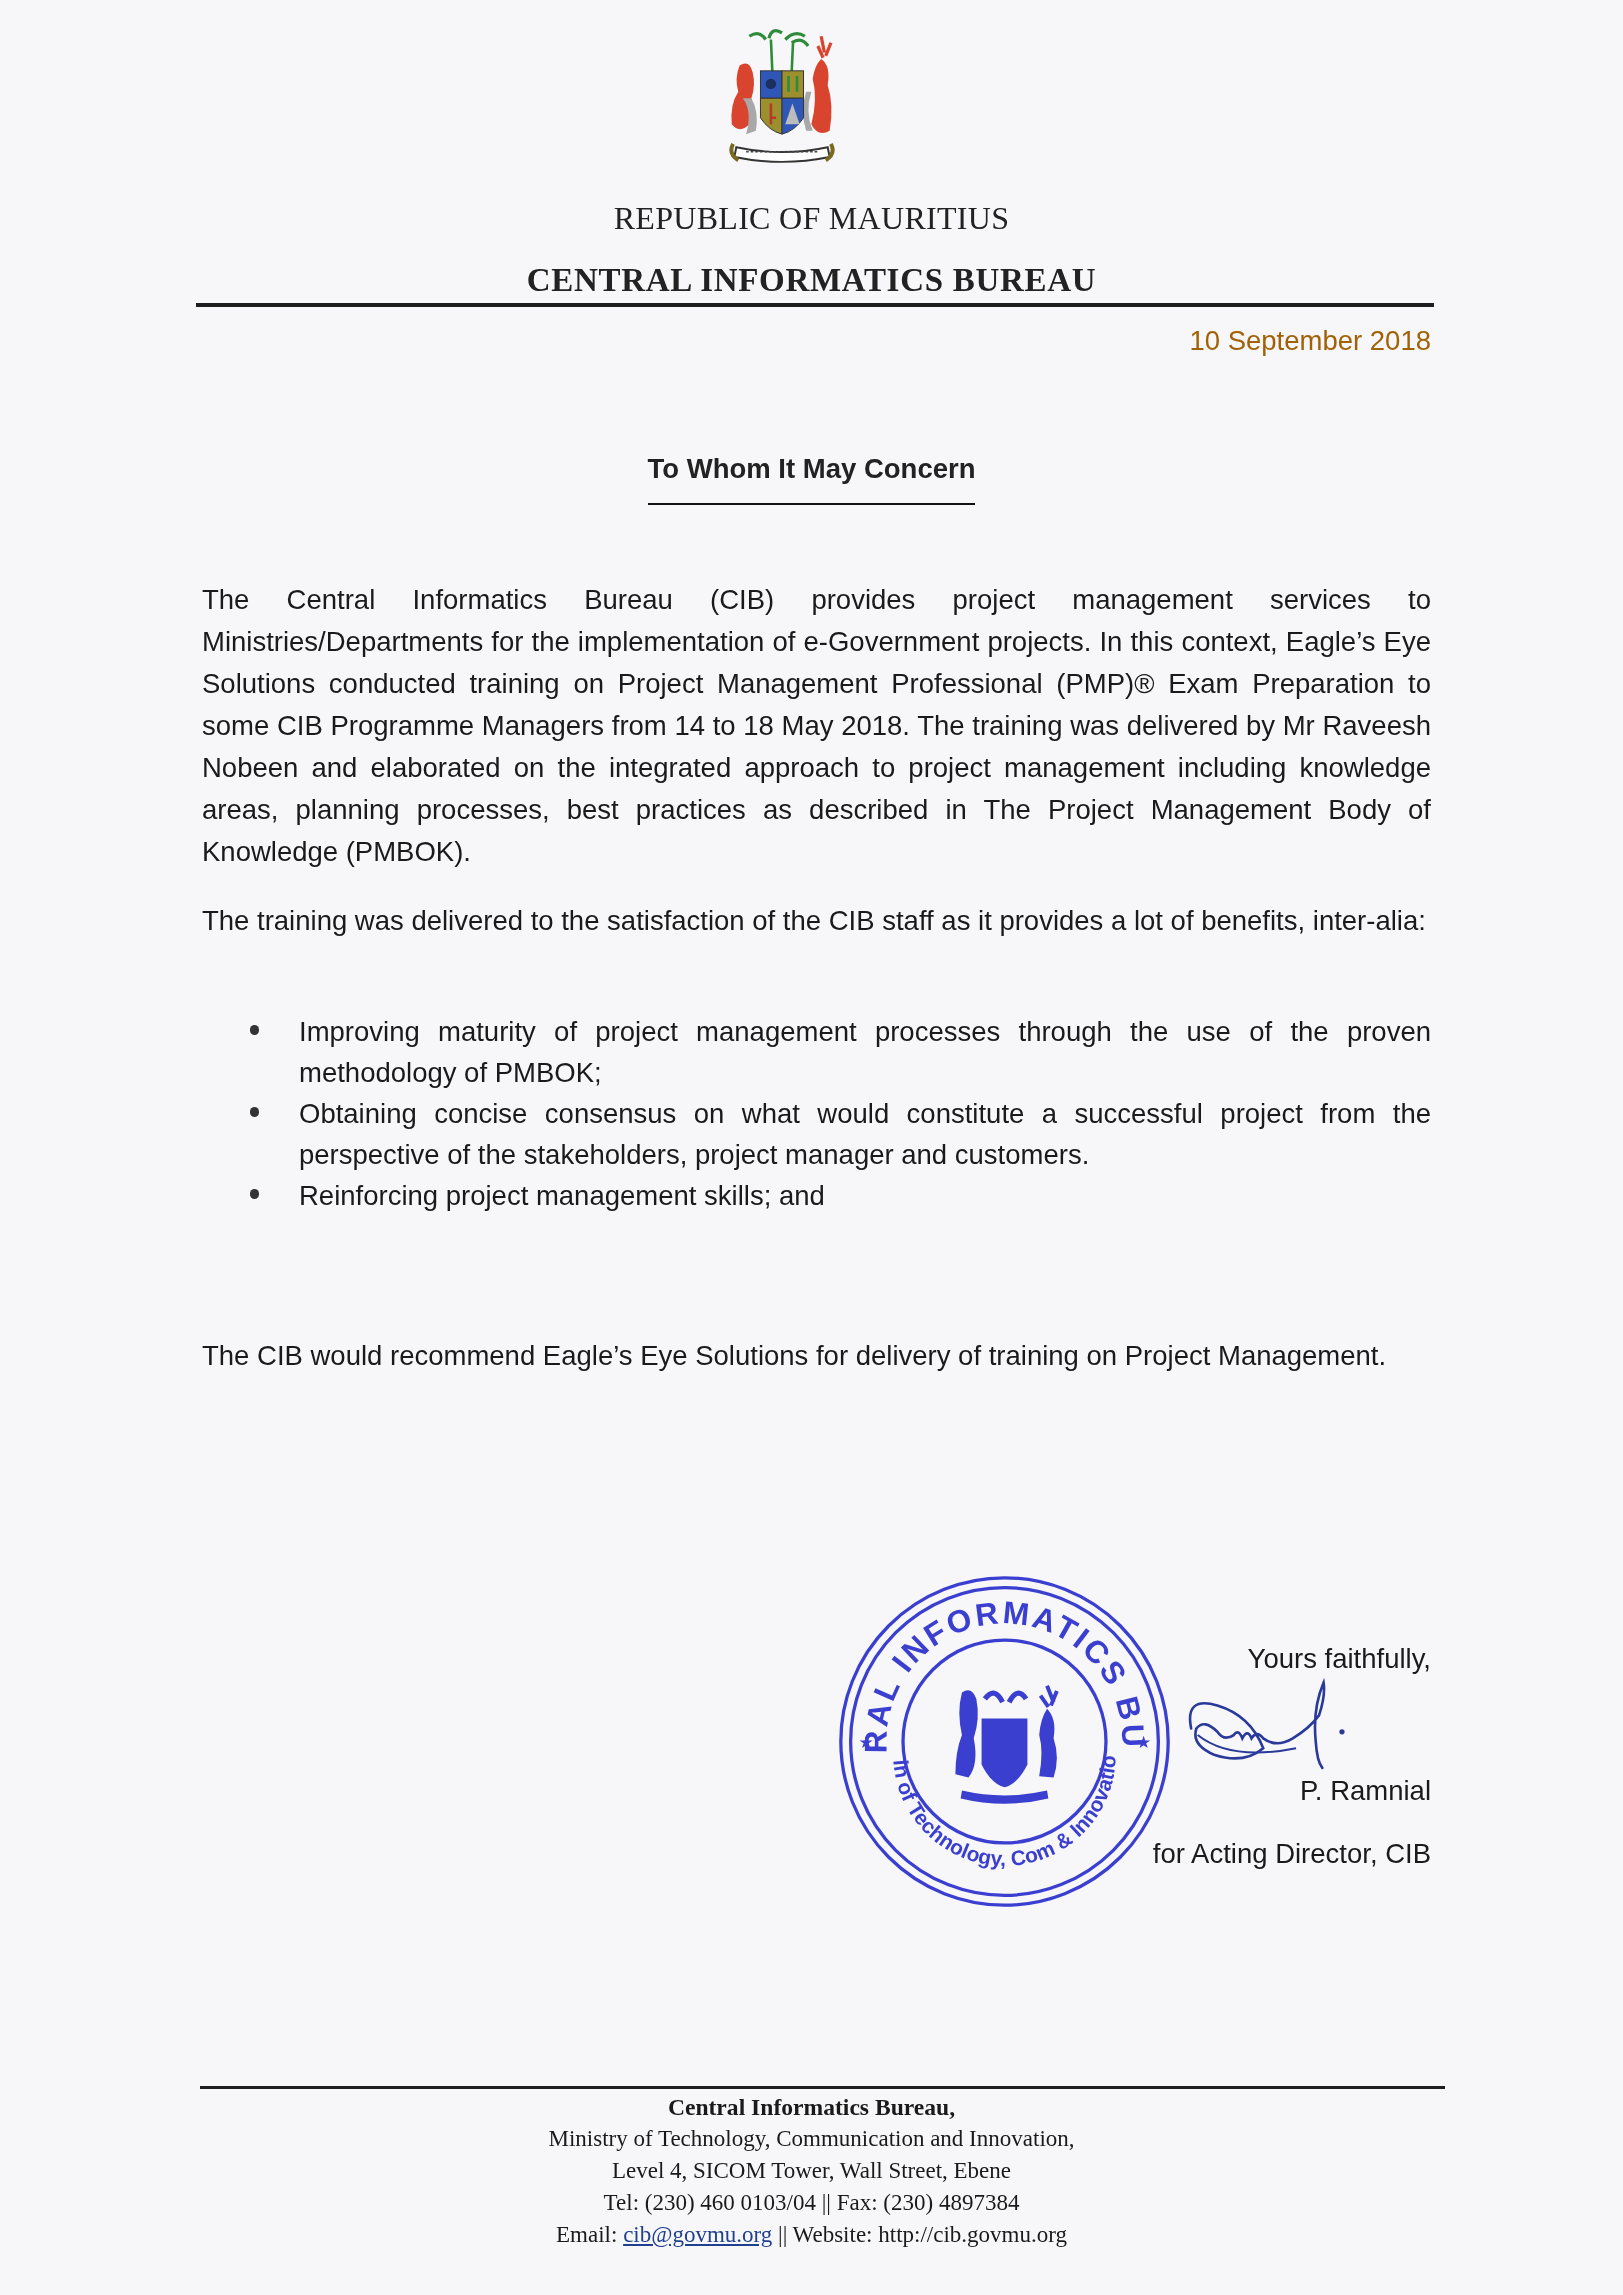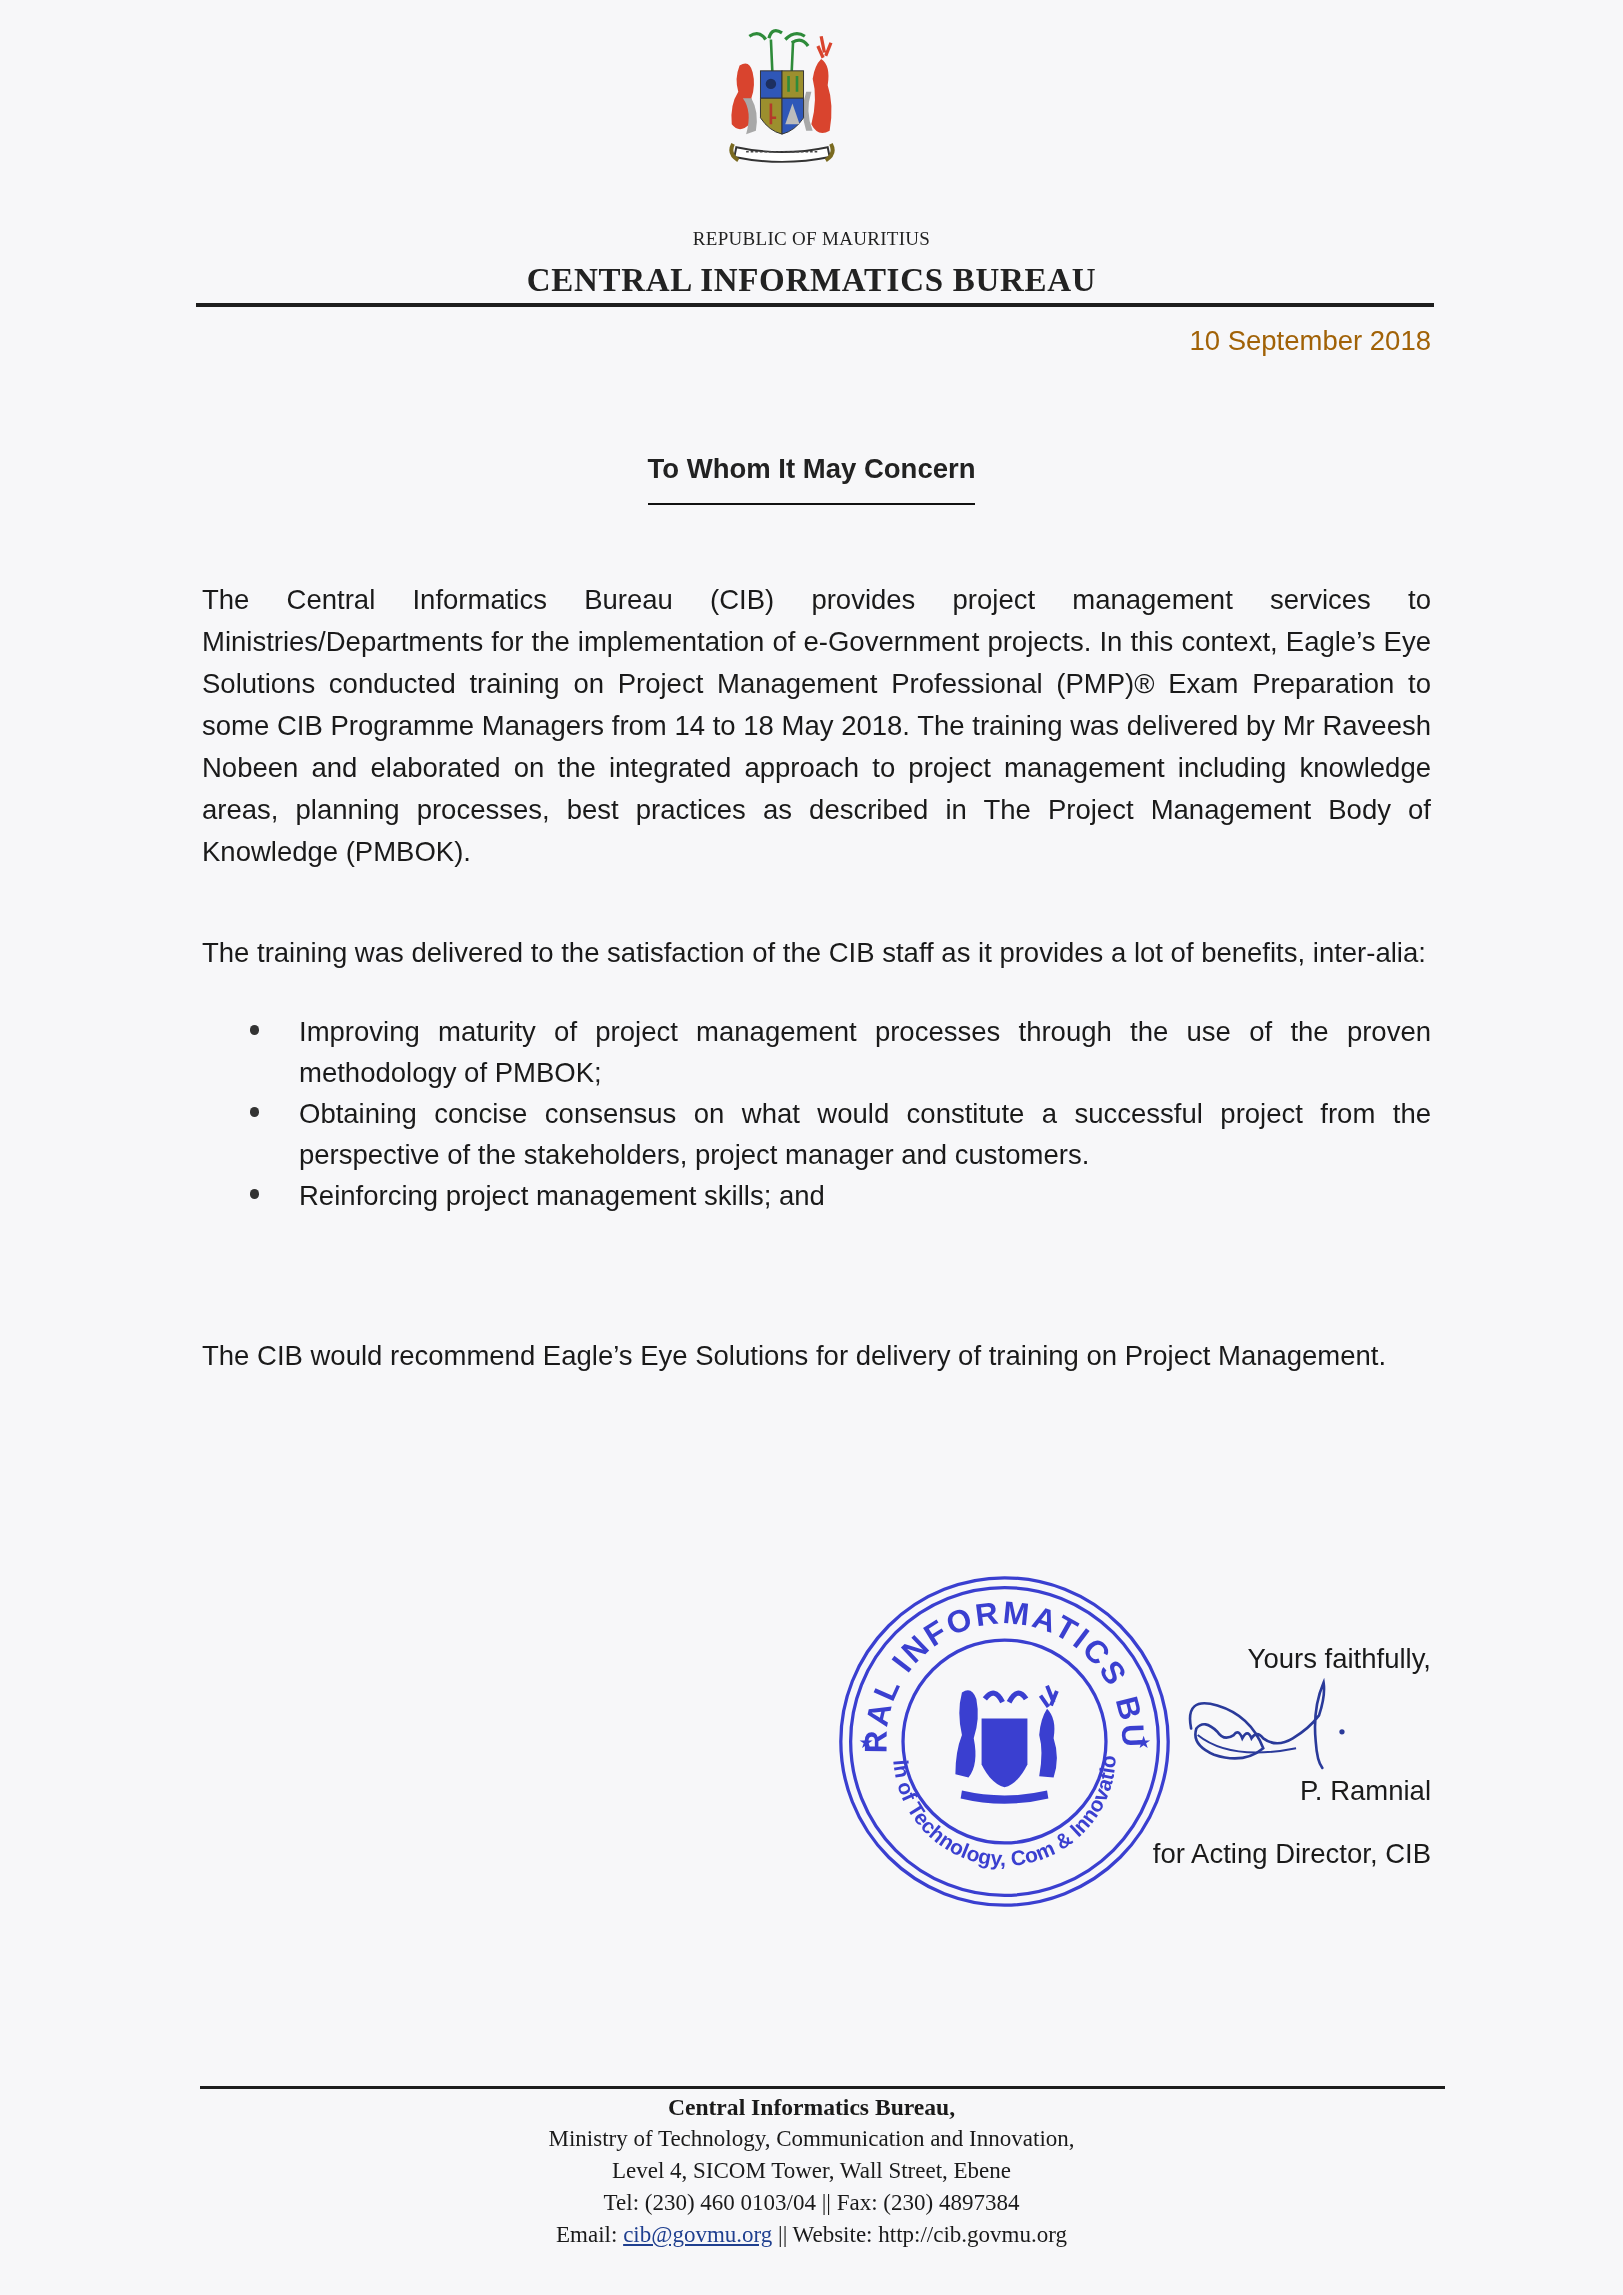--- a/index.html
+++ b/index.html
@@ -10,21 +10,21 @@
       overflow: hidden;
       color: #1a1a1a;
     }
     .page { position: absolute; inset: 0; }
 
     
     .crest { position: absolute; left: 720px; top: 26px; width: 124px; height: 151px; }
     .republic {
       position: absolute; left: 0; right: 0; top: 200px; text-align: center;
       font-family: "Liberation Serif", "DejaVu Serif", serif;
-      font-size: 19px; letter-spacing: 0.3px; color: #222; margin-top: 28px;
+      font-size: 32px; letter-spacing: 0.3px; color: #222;
     }
     .bureau {
       position: absolute; left: 0; right: 0; top: 262px; text-align: center;
       font-family: "Liberation Serif", "DejaVu Serif", serif;
       font-size: 33px; font-weight: bold; letter-spacing: 0.7px; color: #222;
     }
     .rule-top {
       position: absolute; left: 196px; width: 1238px; top: 303px; height: 3.9px;
       background: #1e1e1e;
     }
@@ -42,21 +42,21 @@
     }
     .heading span { border-bottom: 2.6px solid #111; padding-bottom: 19px; }
 
     .body-text {
       position: absolute; left: 202px; width: 1229px;
       font-family: "Liberation Sans", "DejaVu Sans", sans-serif;
       font-size: 27.5px; line-height: 42px; text-align: justify; color: #1a1a1a;
       margin: 0;
     }
     .p1 { top: 579px; }
-    .p2 { top: 900px; margin-top: 32px; }
+    .p2 { top: 900px; }
     .p3 { top: 1335px; }
 
     .benefits {
       position: absolute; left: 249px; width: 1182px; top: 1011px;
       list-style: none; margin: 0; padding: 0;
       font-family: "Liberation Sans", "DejaVu Sans", sans-serif;
       font-size: 27.5px; line-height: 41px; color: #1a1a1a;
     }
     .benefits li { position: relative; padding-left: 50px; text-align: justify; }
     .benefits li::before {

